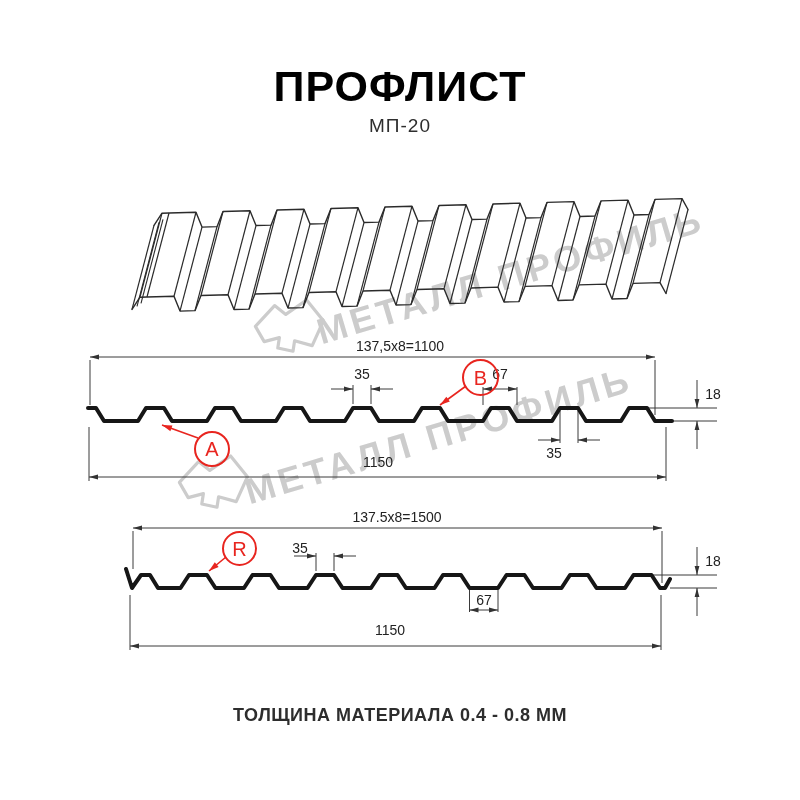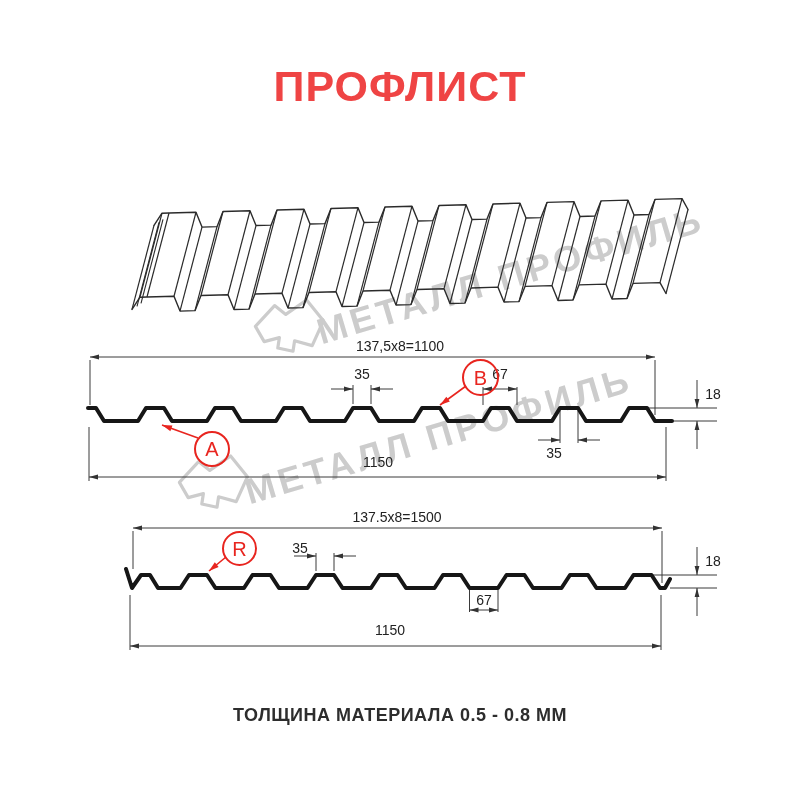--- a/index.html
+++ b/index.html
@@ -1,19 +1,19 @@
 <!DOCTYPE html>
 <html><head>
 <meta charset="utf-8">
 <style>
   html,body{margin:0;padding:0;background:#ffffff;}
   .page{position:relative;width:800px;height:800px;background:#ffffff;overflow:hidden;
         font-family:"Liberation Sans",sans-serif;}
   .title{position:absolute;left:0;top:62px;width:800px;text-align:center;
-         font-size:43px;font-weight:700;letter-spacing:1px;color:#ef4444;}
+         font-size:43px;font-weight:700;letter-spacing:1px;color:#000000;}
   .subtitle{position:absolute;left:0;top:115px;width:800px;text-align:center;
          font-size:19px;font-weight:400;letter-spacing:1px;color:#2e2e2e;}
   .footer-note{position:absolute;left:0;top:705px;width:800px;text-align:center;
          font-size:18px;font-weight:700;letter-spacing:0.5px;color:#2d2d2d;}
   .wm-text{position:absolute;z-index:1;white-space:nowrap;color:#cccccc;
          font-size:36px;font-weight:700;letter-spacing:4px;
          transform:rotate(-16.5deg);transform-origin:0 50%;}
   .wm-logo{position:absolute;z-index:1;}
   svg.layer{position:absolute;z-index:2;}
   .dim-label{position:absolute;z-index:3;transform:translate(-50%,-50%);
@@ -21,20 +21,21 @@
   .marker{position:absolute;z-index:4;border:2.5px solid #e8251f;border-radius:50%;
          color:#e8251f;display:flex;align-items:center;justify-content:center;
          font-size:20px;line-height:1;background:transparent;}
 </style>
 </head>
 <body>
 
 <div class="page">
 
   <div class="title">ПРОФЛИСТ</div>
+  <div class="subtitle">МП-20</div>
 
   <svg class="wm-logo" style="left:248px;top:296px;" width="82" height="64" viewBox="0 0 100 80">
     <path d="M8 38 L32 12 L46 23 L72 5 L93 31 L79 62 L57 56 L55 69 L36 65 L38 52 L19 57 Z" fill="none" stroke="#cccccc" stroke-width="4" stroke-linejoin="round"></path>
   </svg>
   <div class="wm-text" style="left:318px;top:312px;">МЕТАЛЛ ПРОФИЛЬ</div>
 
   <svg class="wm-logo" style="left:172px;top:452px;" width="82" height="64" viewBox="0 0 100 80">
     <path d="M8 38 L32 12 L46 23 L72 5 L93 31 L79 62 L57 56 L55 69 L36 65 L38 52 L19 57 Z" fill="none" stroke="#cccccc" stroke-width="4" stroke-linejoin="round"></path>
   </svg>
   <div class="wm-text" style="left:246px;top:472px;">МЕТАЛЛ ПРОФИЛЬ</div>
@@ -171,14 +172,14 @@
   <span class="dim-label" style="left:397px;top:517px;">137.5x8=1500</span>
   <span class="dim-label" style="left:300px;top:548px;">35</span>
   <span class="dim-label" style="left:484px;top:600px;">67</span>
   <span class="dim-label" style="left:713px;top:561px;">18</span>
   <span class="dim-label" style="left:390px;top:630px;">1150</span>
 
   <div class="marker" style="left:194px;top:431px;width:32px;height:32px;">A</div>
   <div class="marker" style="left:462px;top:359px;width:33px;height:33px;">B</div>
   <div class="marker" style="left:222px;top:531px;width:31px;height:31px;">R</div>
 
-  <div class="footer-note">ТОЛЩИНА МАТЕРИАЛА 0.5 - 0.8 ММ</div>
+  <div class="footer-note">ТОЛЩИНА МАТЕРИАЛА 0.4 - 0.8 ММ</div>
 </div>
 
 </body></html>

